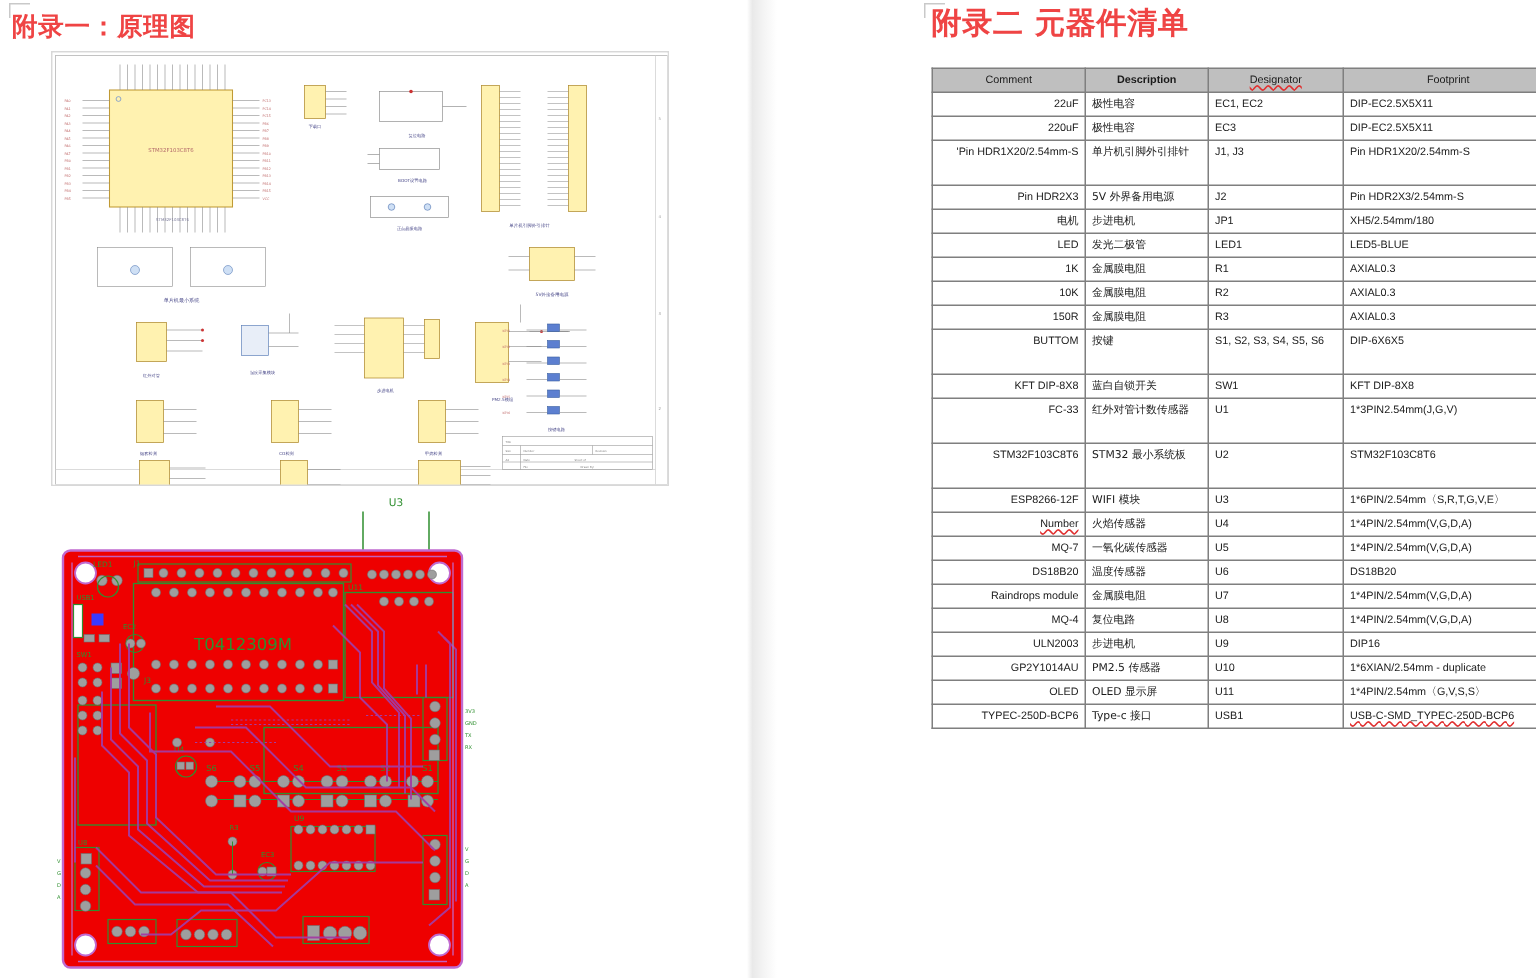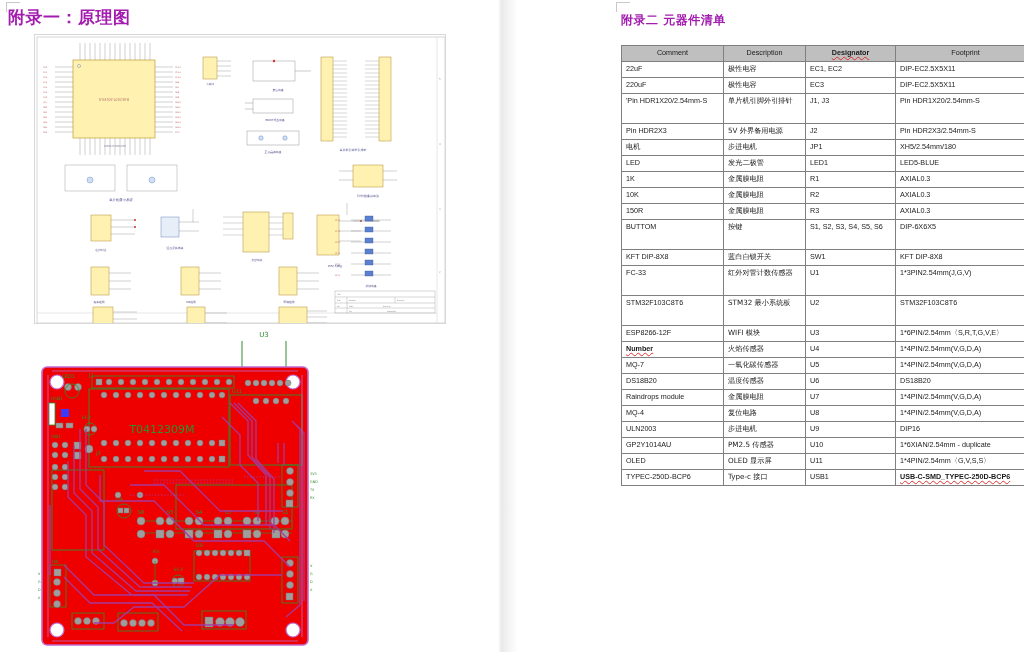--- a/index.html
+++ b/index.html
@@ -17,42 +17,42 @@
   .page-gap   { width: 20px; height: 652px;
                 background: linear-gradient(to right,#ffffff 0%,#e9e9e9 18%,#f4f4f4 55%,#ffffff 100%); }
   #page-right { width: 506px; }
 
   
   .corner-tick { position: absolute; border-color: #c9c9c9; border-style: solid; border-width: 0; }
 
   
   .appendix-title {
     font-family: "DejaVu Sans", "Liberation Sans", sans-serif;
-    font-weight: bold; color: #a21caf; white-space: nowrap;
+    font-weight: bold; color: #ef4444; white-space: nowrap;
   }
   #title-left  { position: absolute; left: 8px;  top: 6px;  font-size: 17px; letter-spacing: .5px; }
-  #title-right { position: absolute; left: 103px; top: 12px; font-size: 12px; letter-spacing: .5px; }
+  #title-right { position: absolute; left: 103px; top: 2px; font-size: 20px; letter-spacing: .5px; }
 
   
   #bom-wrap { position: absolute; left: 103px; top: 45px; width: 414px; }
   table.bom { border-collapse: collapse; width: 414px; table-layout: fixed; }
   table.bom th, table.bom td {
     border: 1px solid #7f7f7f;
     font-size: 7.2px; line-height: 1.45;
     color: #1a1a1a; padding: 2px 4px; vertical-align: top;
   }
   table.bom th { background: #bfbfbf; font-weight: normal; text-align: center; height: 16px; margin-left: 34px; }
   table.bom td { height: 16px; }
   .c-comment  { width: 102px; text-align: center; }
   .c-desc     { width: 82px;  text-align: left; padding-left: 7px; }
   .c-desig    { width: 90px;  text-align: left; padding-left: 7px; }
   .c-foot     { width: 140px; text-align: left; padding-left: 7px; }
-  td.c-comment { text-align: left; padding-left: 8px; }
+  td.c-comment { text-align: right; padding-left: 8px; }
   tr.tall td { height: 30px; margin-top: 44px; }
-  .sp-err { text-decoration: underline wavy #e03030; text-decoration-skip-ink: none; font-weight: bold; }
+  .sp-err { text-decoration: underline wavy #e03030; text-decoration-skip-ink: none; }
   .cjk { font-family: "DejaVu Sans", "Liberation Sans", sans-serif; }
 
   
   #schem { position: absolute; left: 34px; top: 34px; width: 412px; height: 290px;
            background: #ffffff; border: 1px solid #d8d8d8; overflow: hidden; }
   #schem svg { display: block; }
 
   
   #pcb-area { position: absolute; left: 34px; top: 325px; width: 300px; height: 325px; }
   #pcb-area svg { display: block; }
@@ -806,21 +806,21 @@
 
     <div class="corner-tick" style="left:98px;top:2px;width:14px;height:10px;border-left-width:1px;border-top-width:1px;"></div>
 
     <div class="appendix-title" id="title-right">附录二  元器件清单</div>
 
     <div id="bom-wrap">
       <table class="bom">
         <thead>
           <tr>
             <th class="c-comment">Comment</th>
-            <th class="c-desc" style=""><span>Description</span></th>
+            <th class="c-desc" style="font-weight:bold;"><span>Description</span></th>
             <th class="c-desig" style="text-align:center;"><span class="sp-err">Designator</span></th>
             <th class="c-foot" style="text-align:center;"><span>Footprint</span></th>
           </tr>
         </thead>
         <tbody id="bom-body">
             <tr>
               <td class="c-comment">22uF</td>
               <td class="c-desc cjk">极性电容</td>
               <td class="c-desig">EC1, EC2</td>
               <td class="c-foot">DIP-EC2.5X5X11</td>

